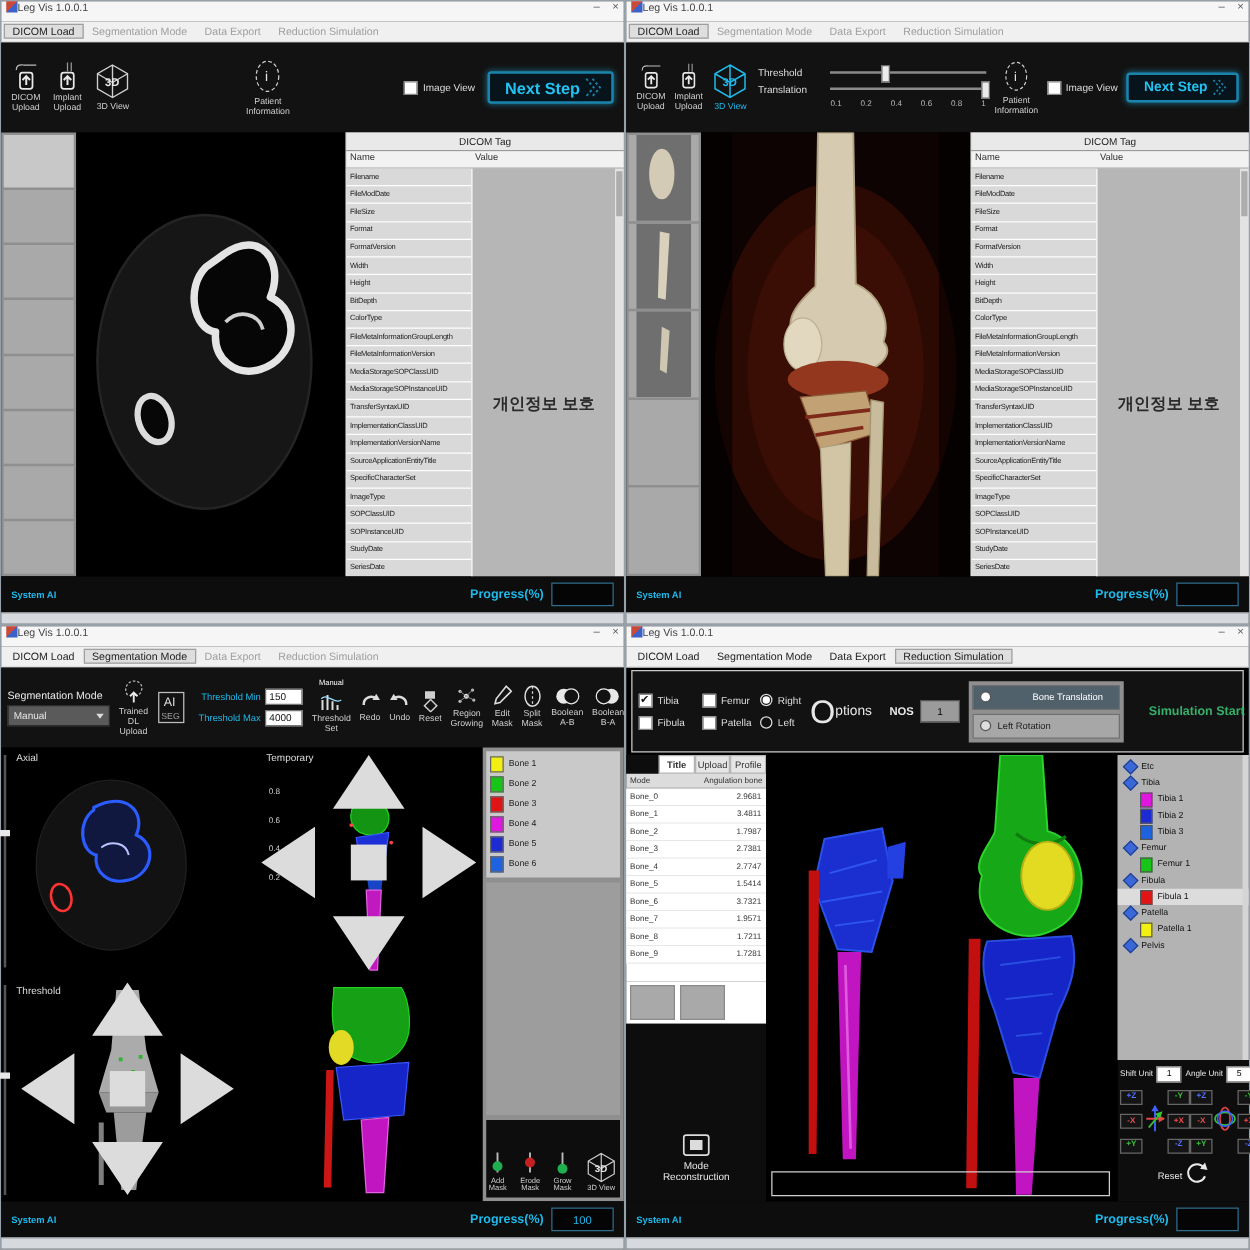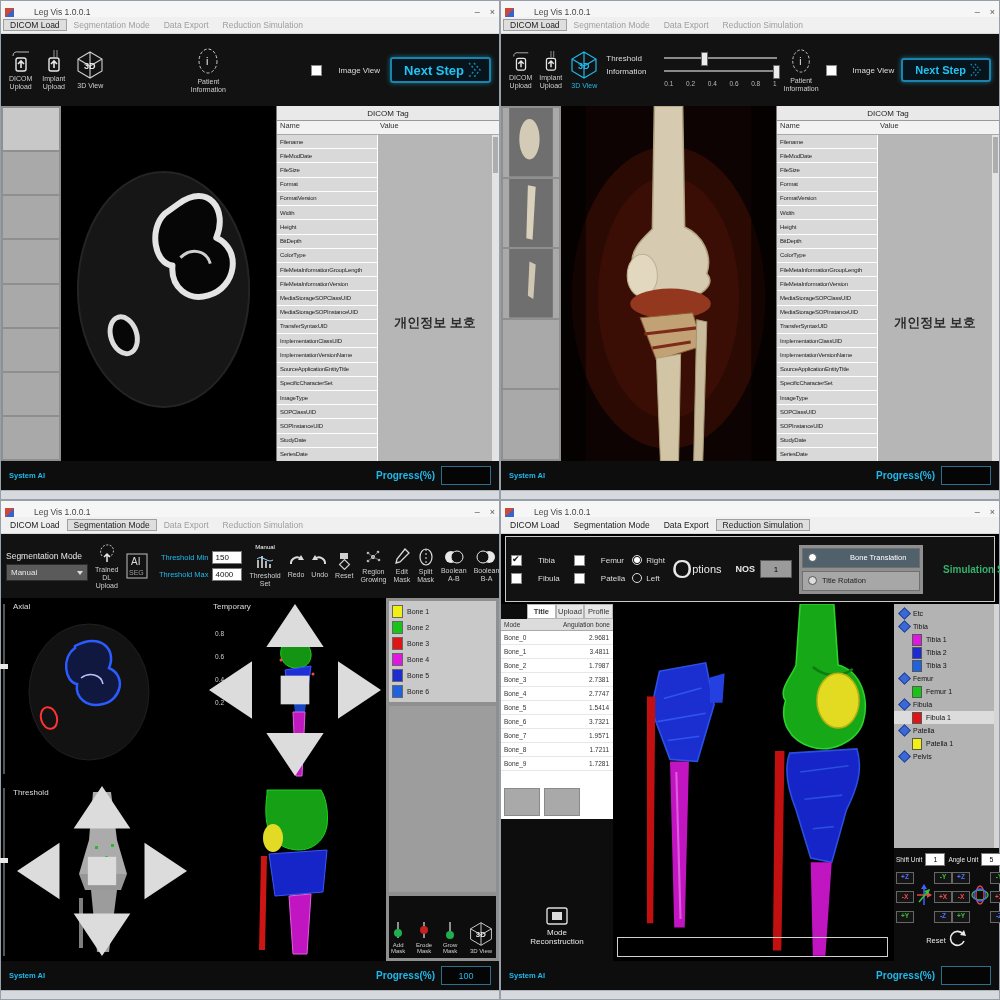--- a/index.html
+++ b/index.html
@@ -2,21 +2,21 @@
 <html><head>
 <meta charset="utf-8">
 <style>
   html,body{margin:0;padding:0;background:#000;font-family:"Liberation Sans",sans-serif;}
   .screen{position:relative;width:1000px;height:1000px;background:#000;overflow:hidden;}
   .win{position:absolute;width:500px;height:500px;display:flex;flex-direction:column;
        background:#000;border:1px solid #97a0a8;box-sizing:border-box;}
   #win-tl{left:0;top:0}#win-tr{left:500px;top:0}#win-bl{left:0;top:500px}#win-br{left:500px;top:500px}
 
   
-  .titlebar{height:16px;background:#f6f6f6;display:flex;align-items:flex-end;padding:0 4px;gap:20px;flex:none;}
+  .titlebar{height:16px;background:#f6f6f6;display:flex;align-items:flex-start;padding:0 4px;gap:0;flex:none;}
   .appicon{width:9px;height:9px;background:linear-gradient(135deg,#c94a3a 50%,#3a62c9 50%);flex:none;}
   .title{font-size:8.5px;color:#444;}
   .wbtns{margin-left:auto;display:flex;gap:10px;color:#555;font-size:9px;line-height:9px;}
   .menubar{height:16px;background:#f0f0f0;display:flex;align-items:center;padding-left:2px;flex:none;border-bottom:1px solid #d8d8d8;}
   .mi{font-size:8.5px;color:#222;padding:1px 7px;white-space:nowrap;}
   .mi.active{background:#dedede;border:1px solid #9f9f9f;padding:0 6px;}
   .mi.disabled{color:#9e9e9e;}
   .statusbar{height:29px;background:#0d0d0d;display:flex;align-items:center;padding:0 8px;flex:none;}
   .sysai{font-size:7.5px;color:#1fb9ea;font-weight:bold;}
   .progwrap{margin-left:auto;display:flex;align-items:center;gap:6px;}
@@ -30,21 +30,21 @@
   .toolbar.tall{height:72px;}
   .toolbar.short{height:64px;gap:7px;padding:0 5px;}
   .tb{display:flex;flex-direction:column;align-items:center;justify-content:center;gap:2px;
       color:#cfcfcf;font-size:7px;text-align:center;white-space:pre-line;line-height:1.15;background:none;border:none;padding:0;}
   .tb svg{display:block;}
   .cyan{color:#1fb9ea !important;}
   .nextstep{display:flex;align-items:center;gap:3px;background:#07141b;border:2px solid #1b84ad;border-radius:3px;
             padding:3px 8px 3px 12px;box-shadow:0 0 5px rgba(30,190,240,.55);}
   .nextstep .nslabel{color:#24c2f2;font-weight:bold;font-size:13px;white-space:nowrap;}
   .nextstep.small .nslabel{font-size:11px;}
-  .chk{display:flex;align-items:center;gap:16px;text-align:right;}
+  .chk{display:flex;align-items:center;gap:4px;text-align:right;}
   .chk .box{width:9px;height:9px;background:#fff;border:1px solid #888;position:relative;flex:none;}
   .chk.checked .box::after{content:"✔";position:absolute;left:0;top:-2px;font-size:9px;color:#111;}
   .chk .clabel{font-size:8px;color:#ddd;white-space:nowrap;}
   .vsep{width:1px;align-self:stretch;background:#333;margin:6px 0;}
 
   
   .sliderblock{display:flex;flex-direction:column;justify-content:center;gap:4px;width:190px;}
   .srow{display:flex;align-items:center;gap:6px;}
   .slabel{font-size:8px;color:#ddd;width:52px;text-align:left;white-space:nowrap;}
   .track{position:relative;height:2px;background:#8a8a8a;flex:1;}
@@ -351,21 +351,21 @@
       <span>3D View</span>
     </button>
     <div class="sliderblock">
       <div class="srow">
         <span class="slabel">Threshold</span>
         <div class="track">
               <div class="thumb" style="left:33%"></div>
             </div>
       </div>
       <div class="srow">
-        <span class="slabel">Information</span>
+        <span class="slabel">Translation</span>
         <div class="track">
               <div class="thumb" style="left:97%"></div>
             </div>
       </div>
       <div class="ticks">
 
       <span>0.1</span>
             <span>0.2</span>
             <span>0.4</span>
             <span>0.6</span>
@@ -842,21 +842,21 @@
       <span class="noslabel">NOS</span>
       <input class="nosinput" value="1" style="">
     </div>
     <div class="btgroup">
       <div class="btbtn active">
         <span class="dot"></span>
         <span class="blabel">Bone Translation</span>
       </div>
       <div class="btbtn">
         <span class="dot"></span>
-        <span class="blabel">Title Rotation</span>
+        <span class="blabel">Left Rotation</span>
       </div>
     </div>
     <div class="vsep"></div>
     <button class="simstart">Simulation Start</button>
     <div class="vsep" style="margin-left:auto"></div>
 
   </div>
   <div class="br-content">
     <div class="br-left">
       <div class="tabs">

